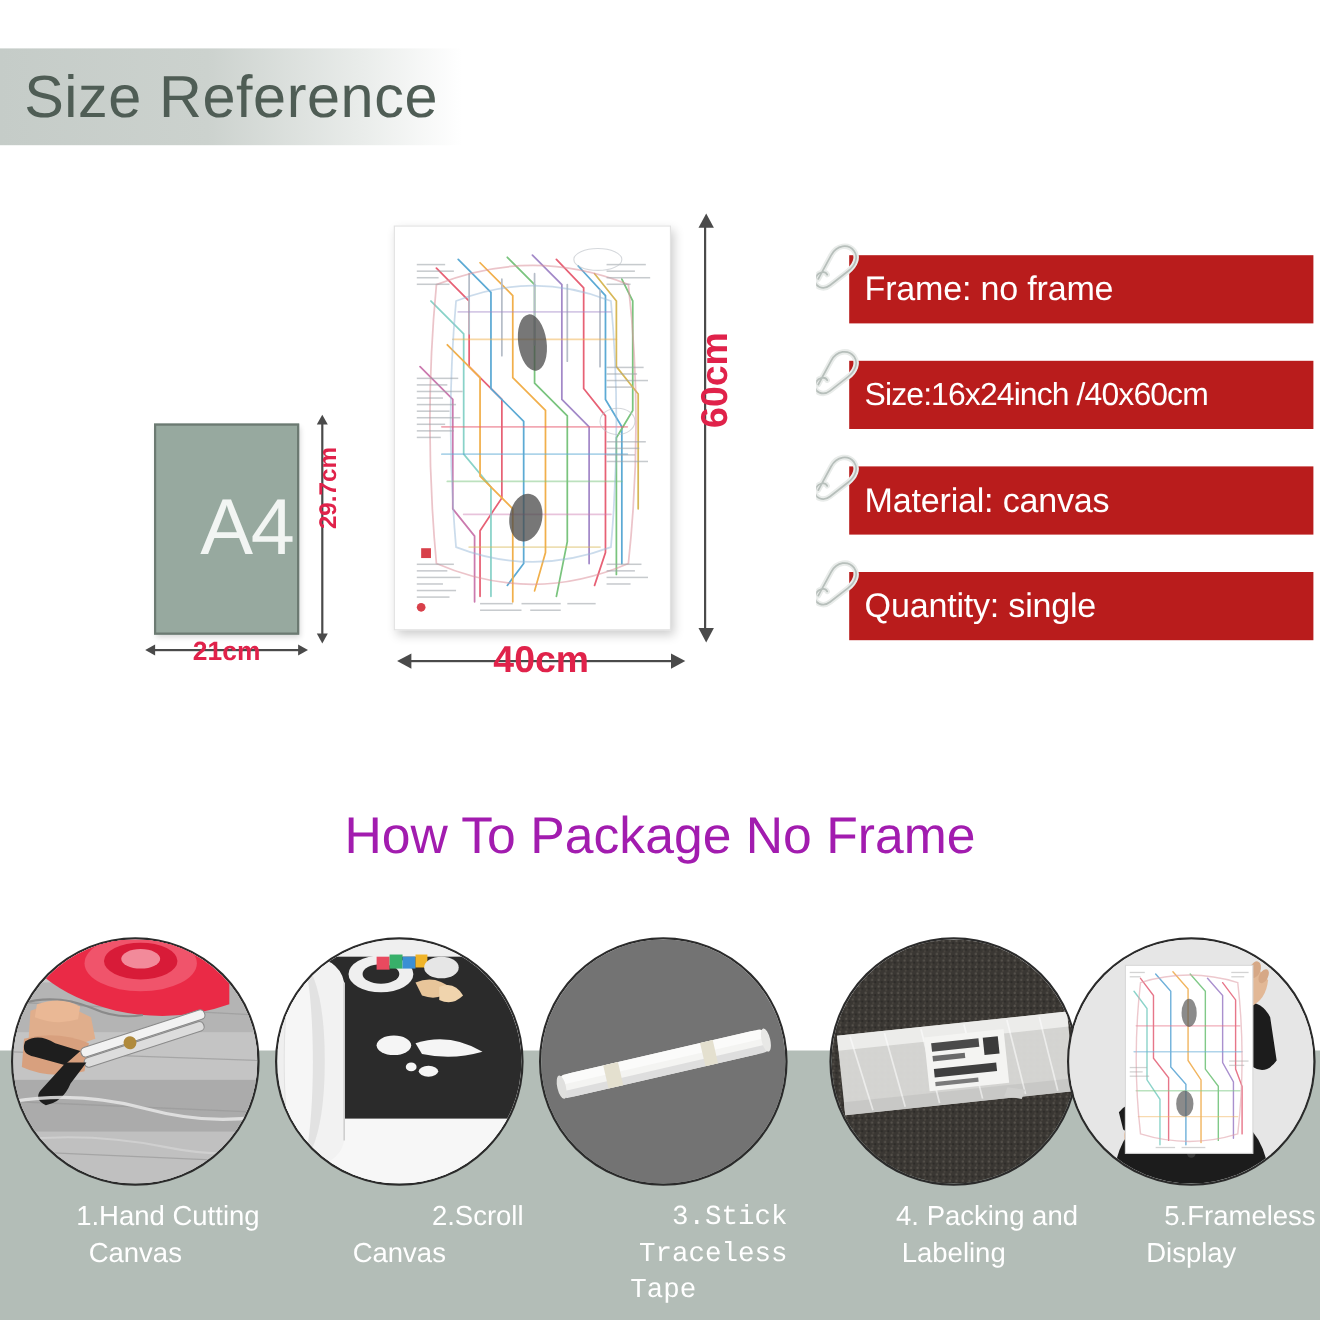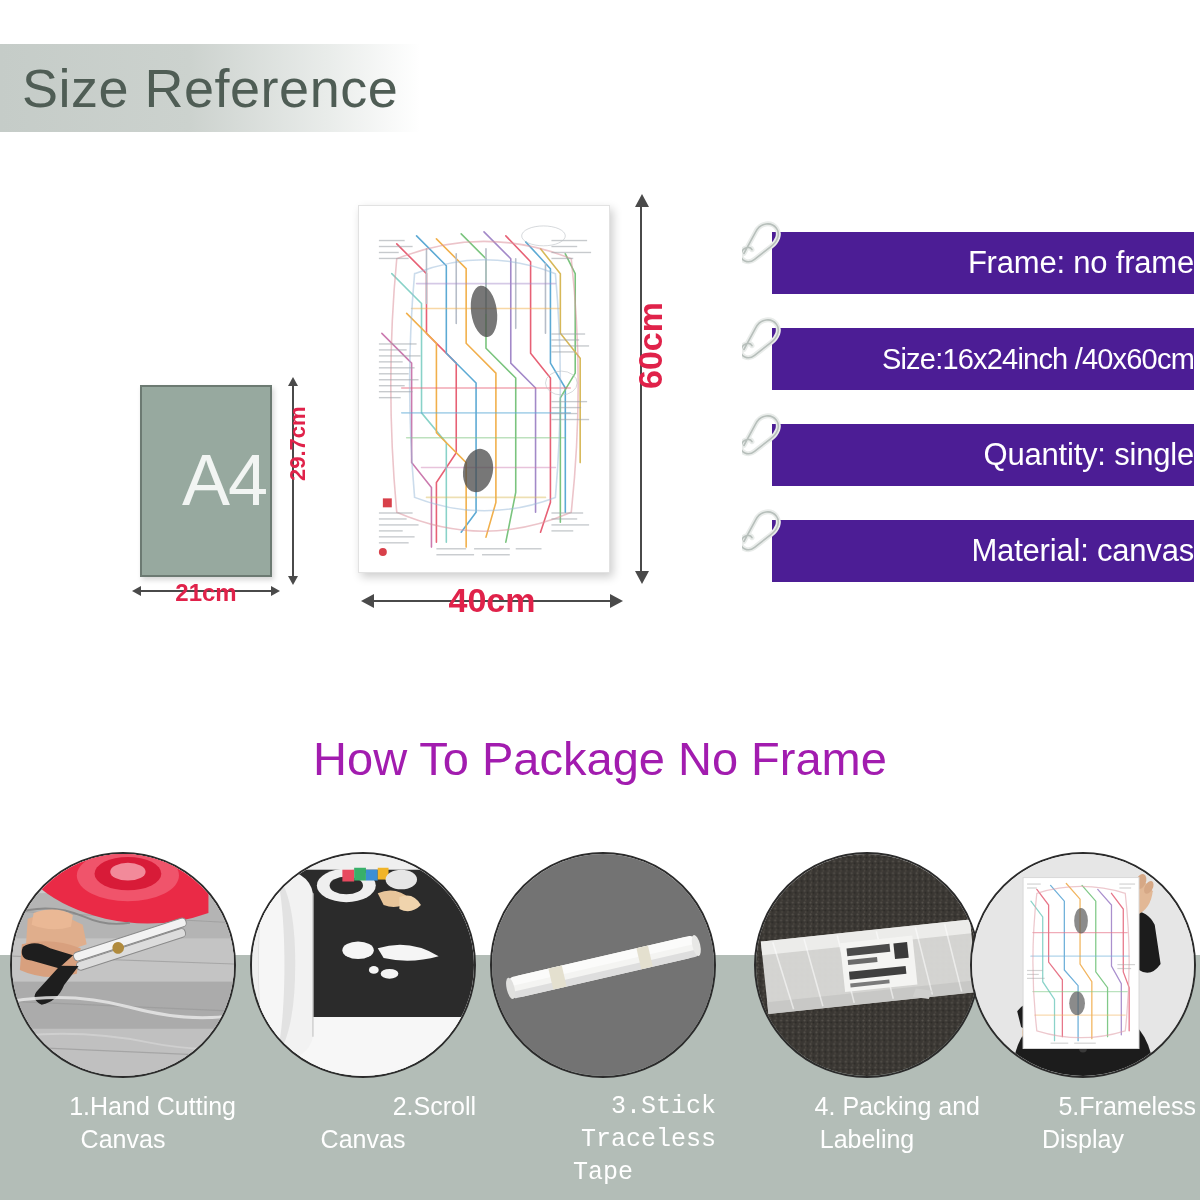--- a/index.html
+++ b/index.html
@@ -139,22 +139,22 @@
     transform: translateX(-50%);
     font-size: 34px; white-space: nowrap;
   }
 
   
   #spec-list { position: absolute; left: 742px; top: 218px; width: 452px; }
   .spec-row { position: relative; height: 96px; }
   .spec-band {
     position: absolute; left: 30px; top: 14px;
     height: 62px; right: 0;
-    background: #4c1d95;
-    display: flex; align-items: center; justify-content: flex-end;
+    background: #b91c1c;
+    display: flex; align-items: center;
   }
   .spec-text {
     color: #ffffff; font-size: 31px;
     padding-left: 14px; white-space: nowrap;
     letter-spacing: -0.2px;
   }
   .spec-text.tight { font-size: 29px; letter-spacing: -0.8px; }
   .clip-icon {
     position: absolute; left: 0; top: 0;
     width: 54px; height: 62px;
@@ -337,31 +337,31 @@
       <span class="spec-text tight">Size:16x24inch /40x60cm</span>
     </div>
     <svg class="clip-icon" viewBox="0 0 54 62">
       <path d="M10 50 L6 26 C4 15 12 8 20 10 C27 12 29 20 27 28 L22 48 C20 56 11 58 8 52 C5 46 10 40 14 42" fill="none" stroke="#e9ecea" stroke-width="5" stroke-linecap="round" transform="rotate(38 27 31)"></path>
       <path d="M10 50 L6 26 C4 15 12 8 20 10 C27 12 29 20 27 28 L22 48 C20 56 11 58 8 52 C5 46 10 40 14 42" fill="none" stroke="#b7bfbb" stroke-width="1.6" stroke-linecap="round" transform="rotate(38 27 31)"></path>
     </svg>
   </div>
 
   <div class="spec-row">
     <div class="spec-band">
-      <span class="spec-text">Quantity: single</span>
+      <span class="spec-text">Material: canvas</span>
     </div>
     <svg class="clip-icon" viewBox="0 0 54 62">
       <path d="M10 50 L6 26 C4 15 12 8 20 10 C27 12 29 20 27 28 L22 48 C20 56 11 58 8 52 C5 46 10 40 14 42" fill="none" stroke="#e9ecea" stroke-width="5" stroke-linecap="round" transform="rotate(38 27 31)"></path>
       <path d="M10 50 L6 26 C4 15 12 8 20 10 C27 12 29 20 27 28 L22 48 C20 56 11 58 8 52 C5 46 10 40 14 42" fill="none" stroke="#b7bfbb" stroke-width="1.6" stroke-linecap="round" transform="rotate(38 27 31)"></path>
     </svg>
   </div>
 
   <div class="spec-row">
     <div class="spec-band">
-      <span class="spec-text">Material: canvas</span>
+      <span class="spec-text">Quantity: single</span>
     </div>
     <svg class="clip-icon" viewBox="0 0 54 62">
       <path d="M10 50 L6 26 C4 15 12 8 20 10 C27 12 29 20 27 28 L22 48 C20 56 11 58 8 52 C5 46 10 40 14 42" fill="none" stroke="#e9ecea" stroke-width="5" stroke-linecap="round" transform="rotate(38 27 31)"></path>
       <path d="M10 50 L6 26 C4 15 12 8 20 10 C27 12 29 20 27 28 L22 48 C20 56 11 58 8 52 C5 46 10 40 14 42" fill="none" stroke="#b7bfbb" stroke-width="1.6" stroke-linecap="round" transform="rotate(38 27 31)"></path>
     </svg>
   </div>
 
 </div>
 
 <div id="howto-title">How To Package No Frame</div>

